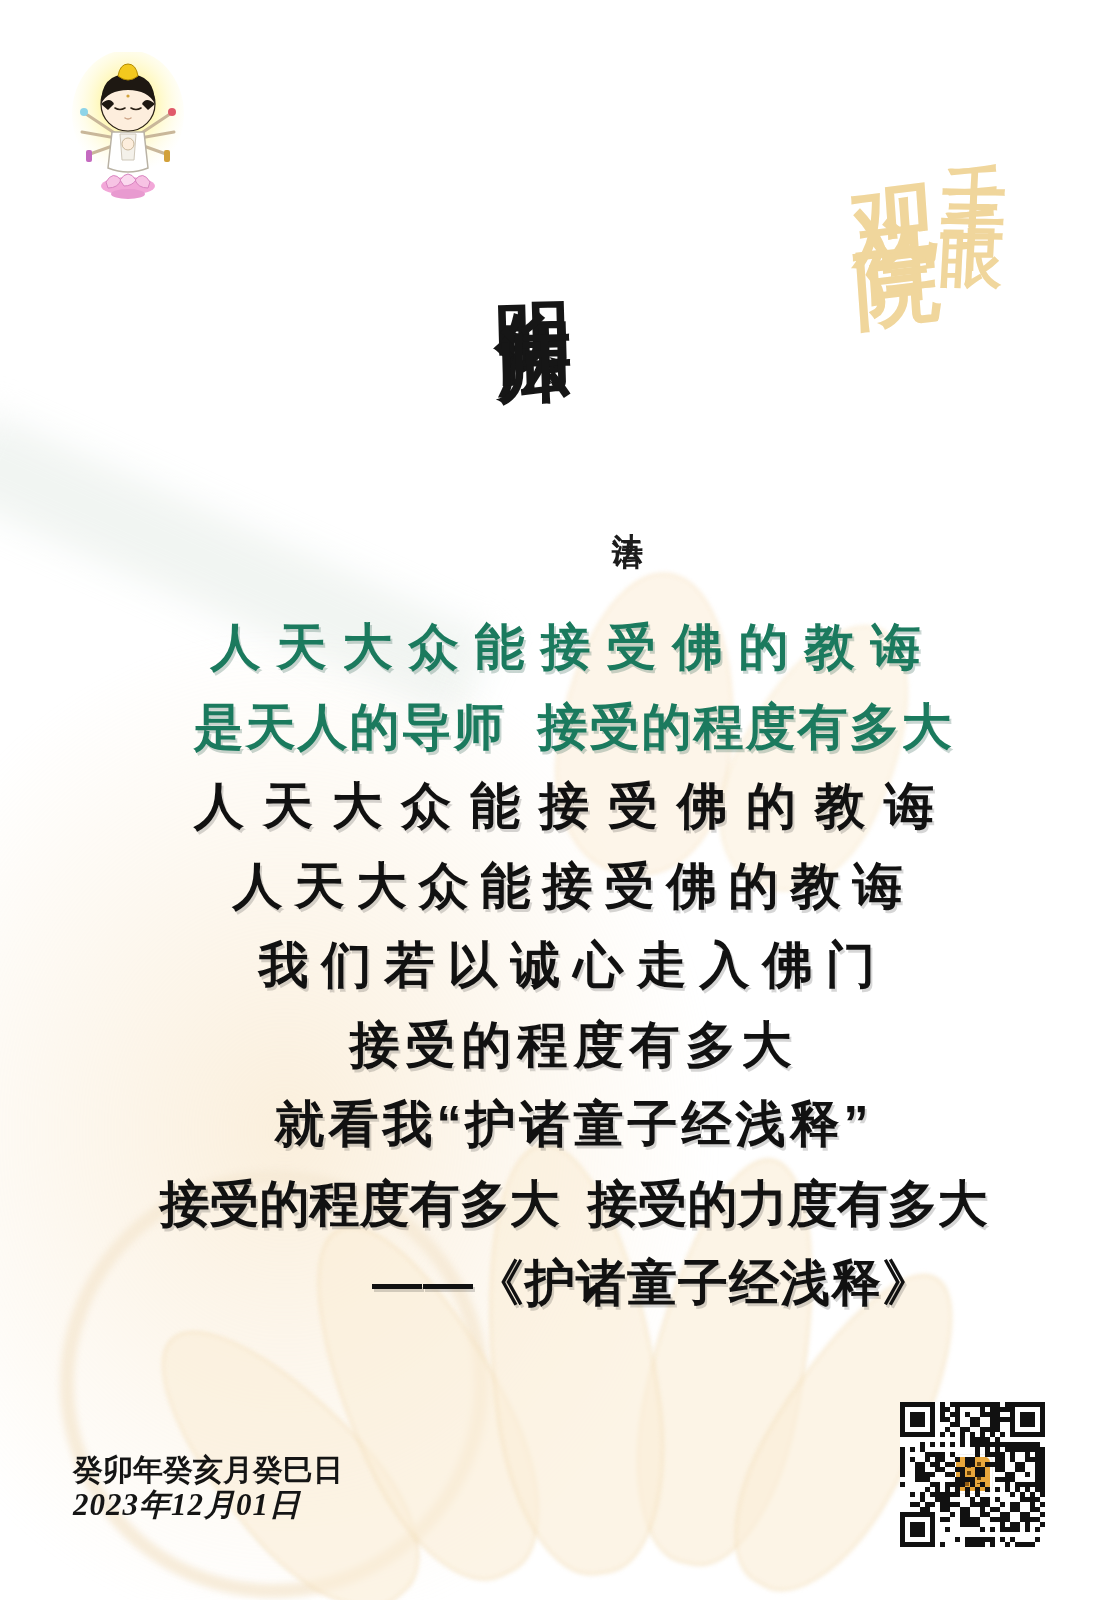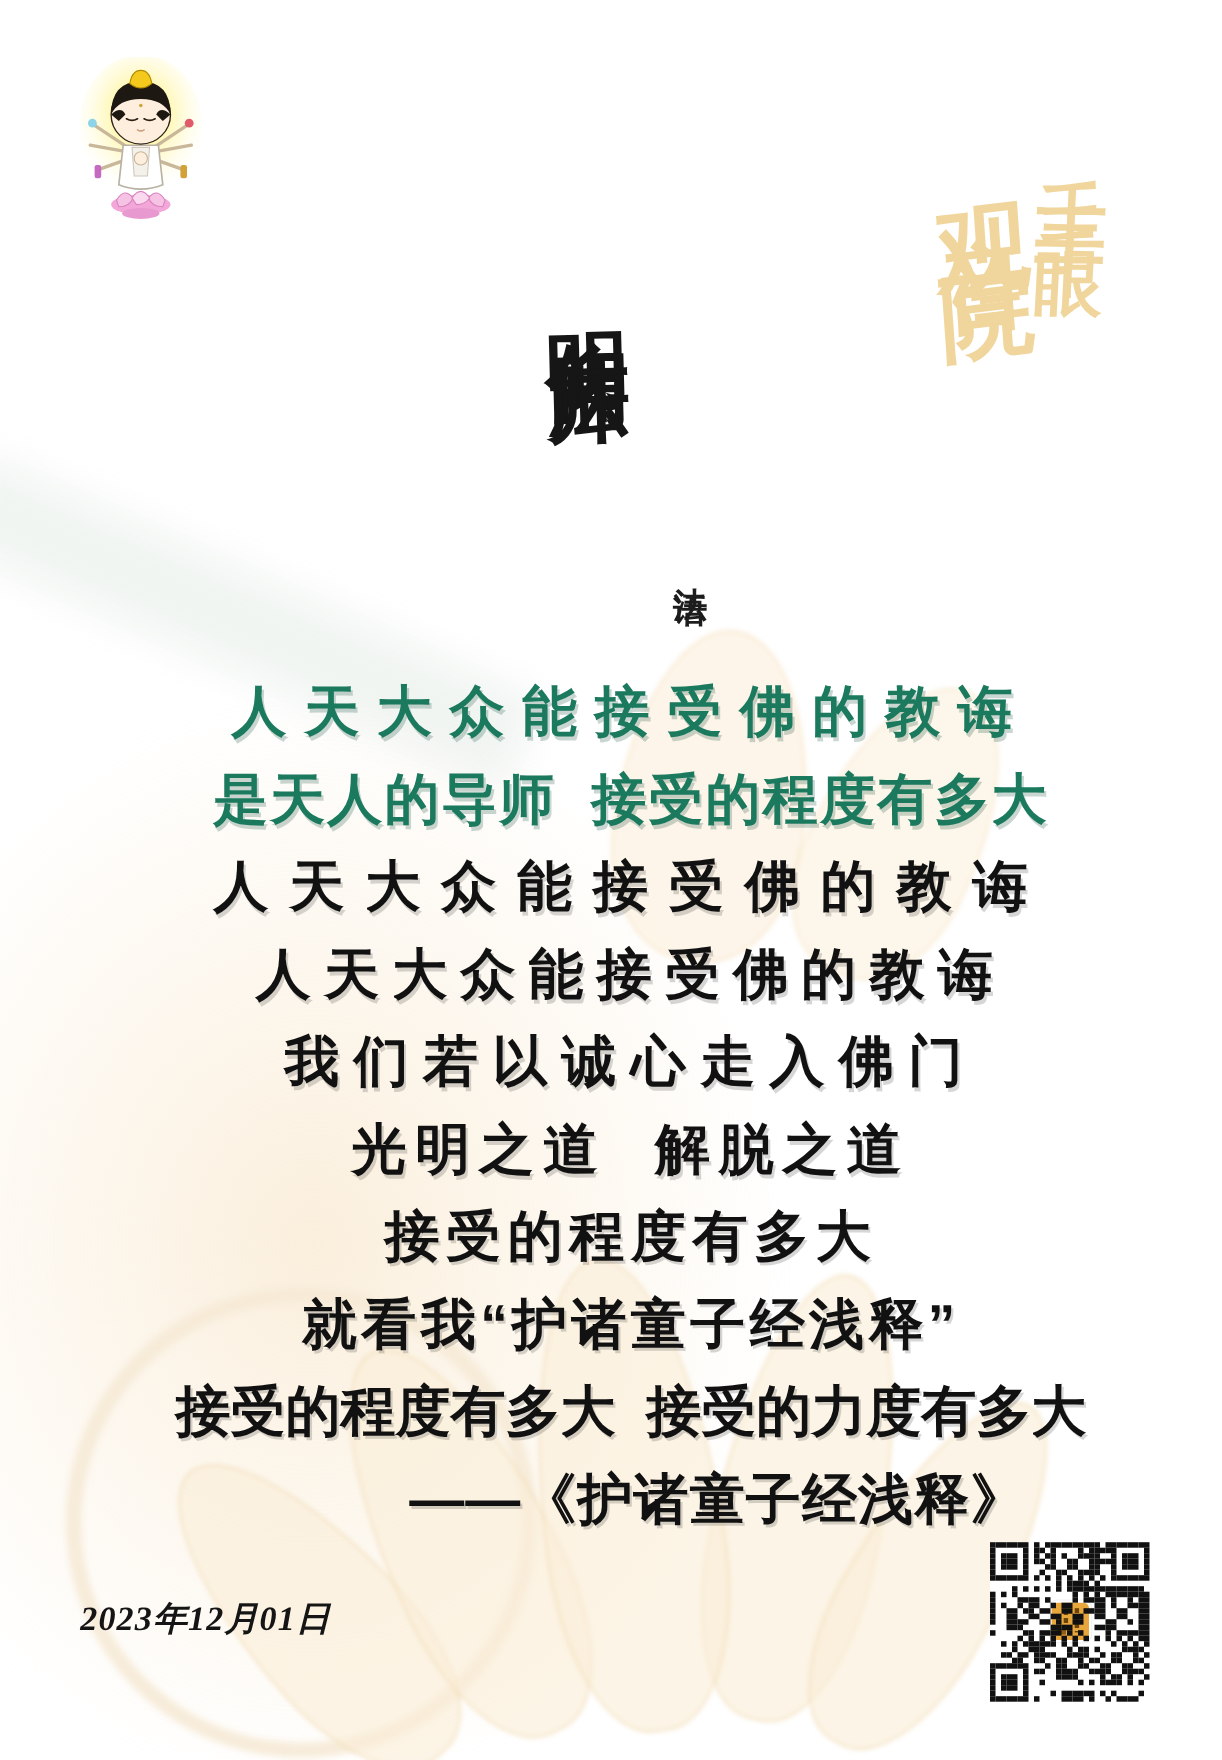--- a/index.html
+++ b/index.html
@@ -148,28 +148,28 @@
 
   <div class="master">明仰法师</div>
   <div class="fayu">法语</div>
 
   <div class="quote">
     <div class="qline green l1">人天大众能接受佛的教诲</div>
     <div class="qline green l2">是天人的导师 接受的程度有多大</div>
     <div class="qline l3">人天大众能接受佛的教诲</div>
     <div class="qline l4">人天大众能接受佛的教诲</div>
     <div class="qline l5">我们若以诚心走入佛门</div>
-    <div class="qline l6">光明之道 解脱之道</div>
     <div class="qline l7">接受的程度有多大</div>
     <div class="qline l8">就看我“护诸童子经浅释”</div>
     <div class="qline l9">接受的程度有多大 接受的力度有多大</div>
     <div class="qline attr">——《护诸童子经浅释》</div>
   </div>
 
   <div class="date-block">
+    <div class="lunar">癸卯年癸亥月癸巳日</div>
     <div class="greg">2023年12月01日</div>
   </div>
 
   <div class="qr" id="qr">
     <div class="qr-logo">
       <div class="qr-seal"></div>
     </div>
   <div class="cell" style="left: 0px; top: 0px;"></div>
       <div class="cell" style="left: 5px; top: 0px;"></div>
       <div class="cell" style="left: 10px; top: 0px;"></div>

